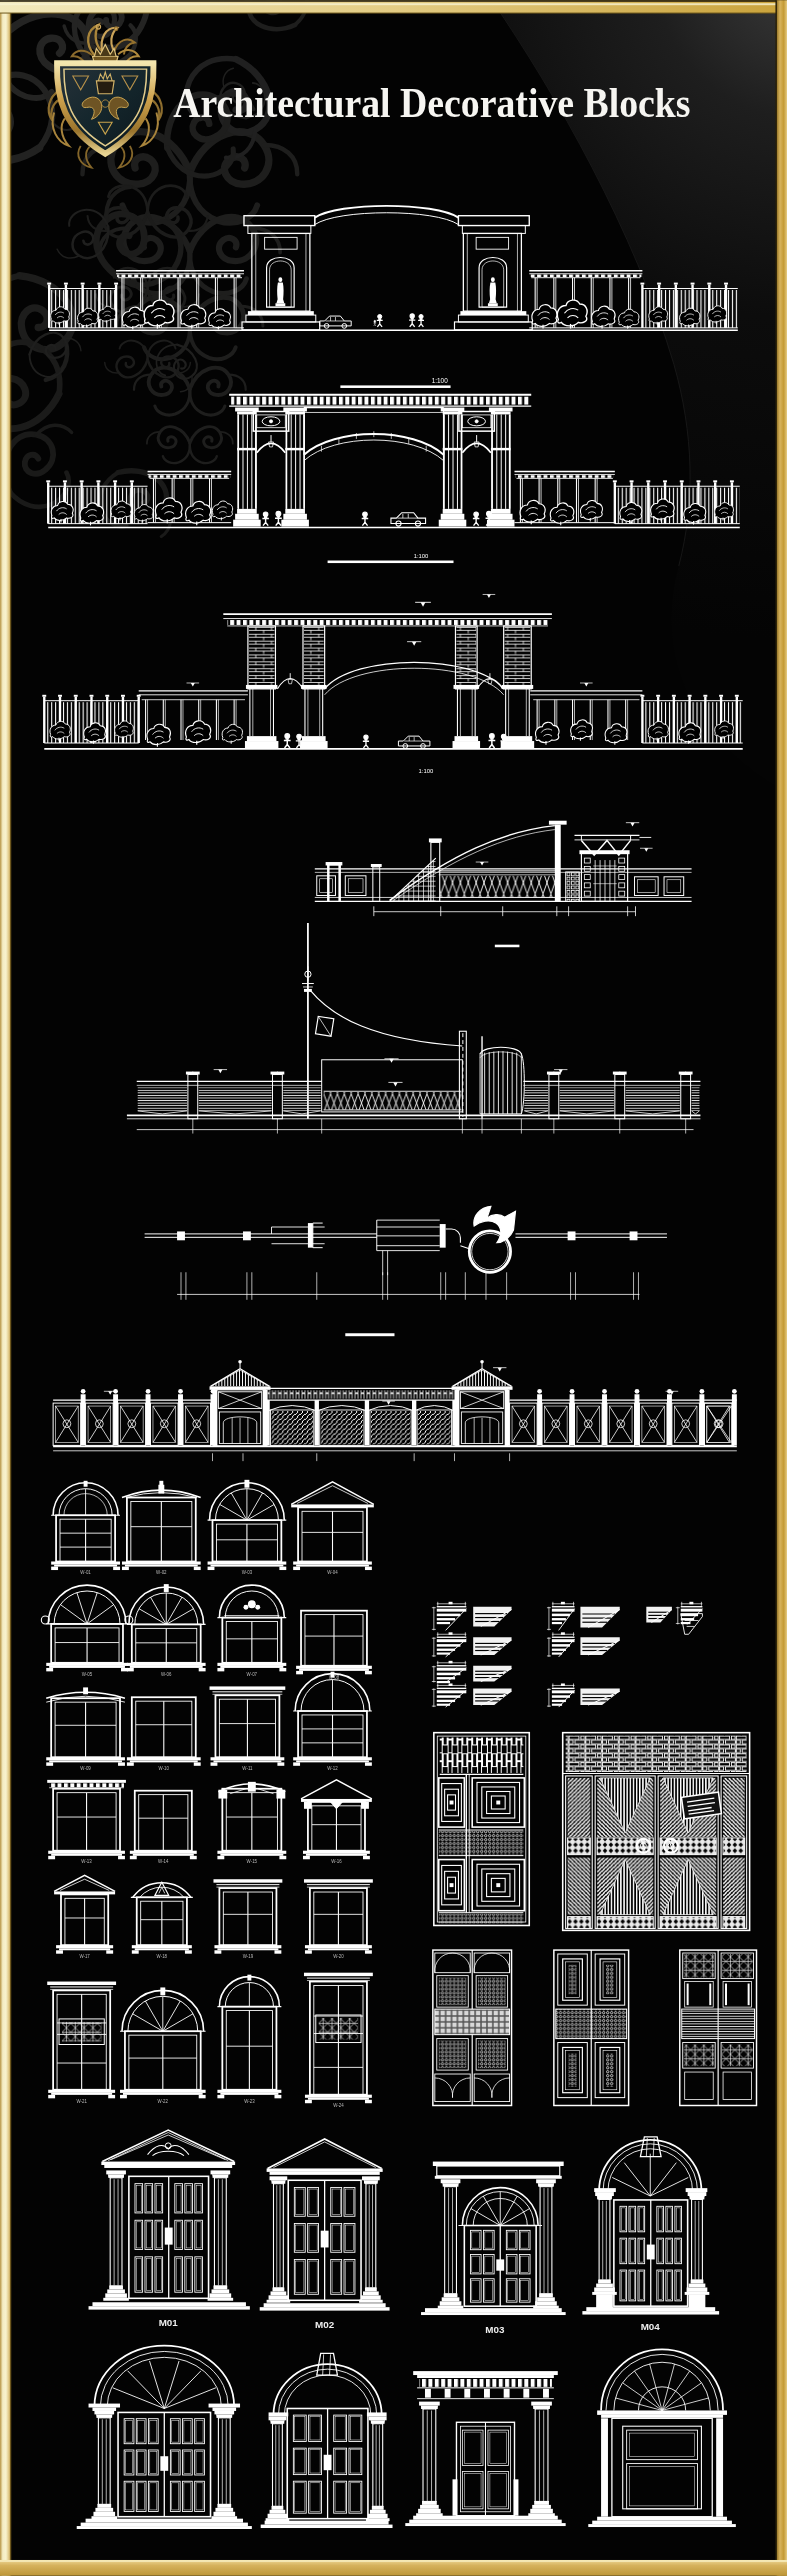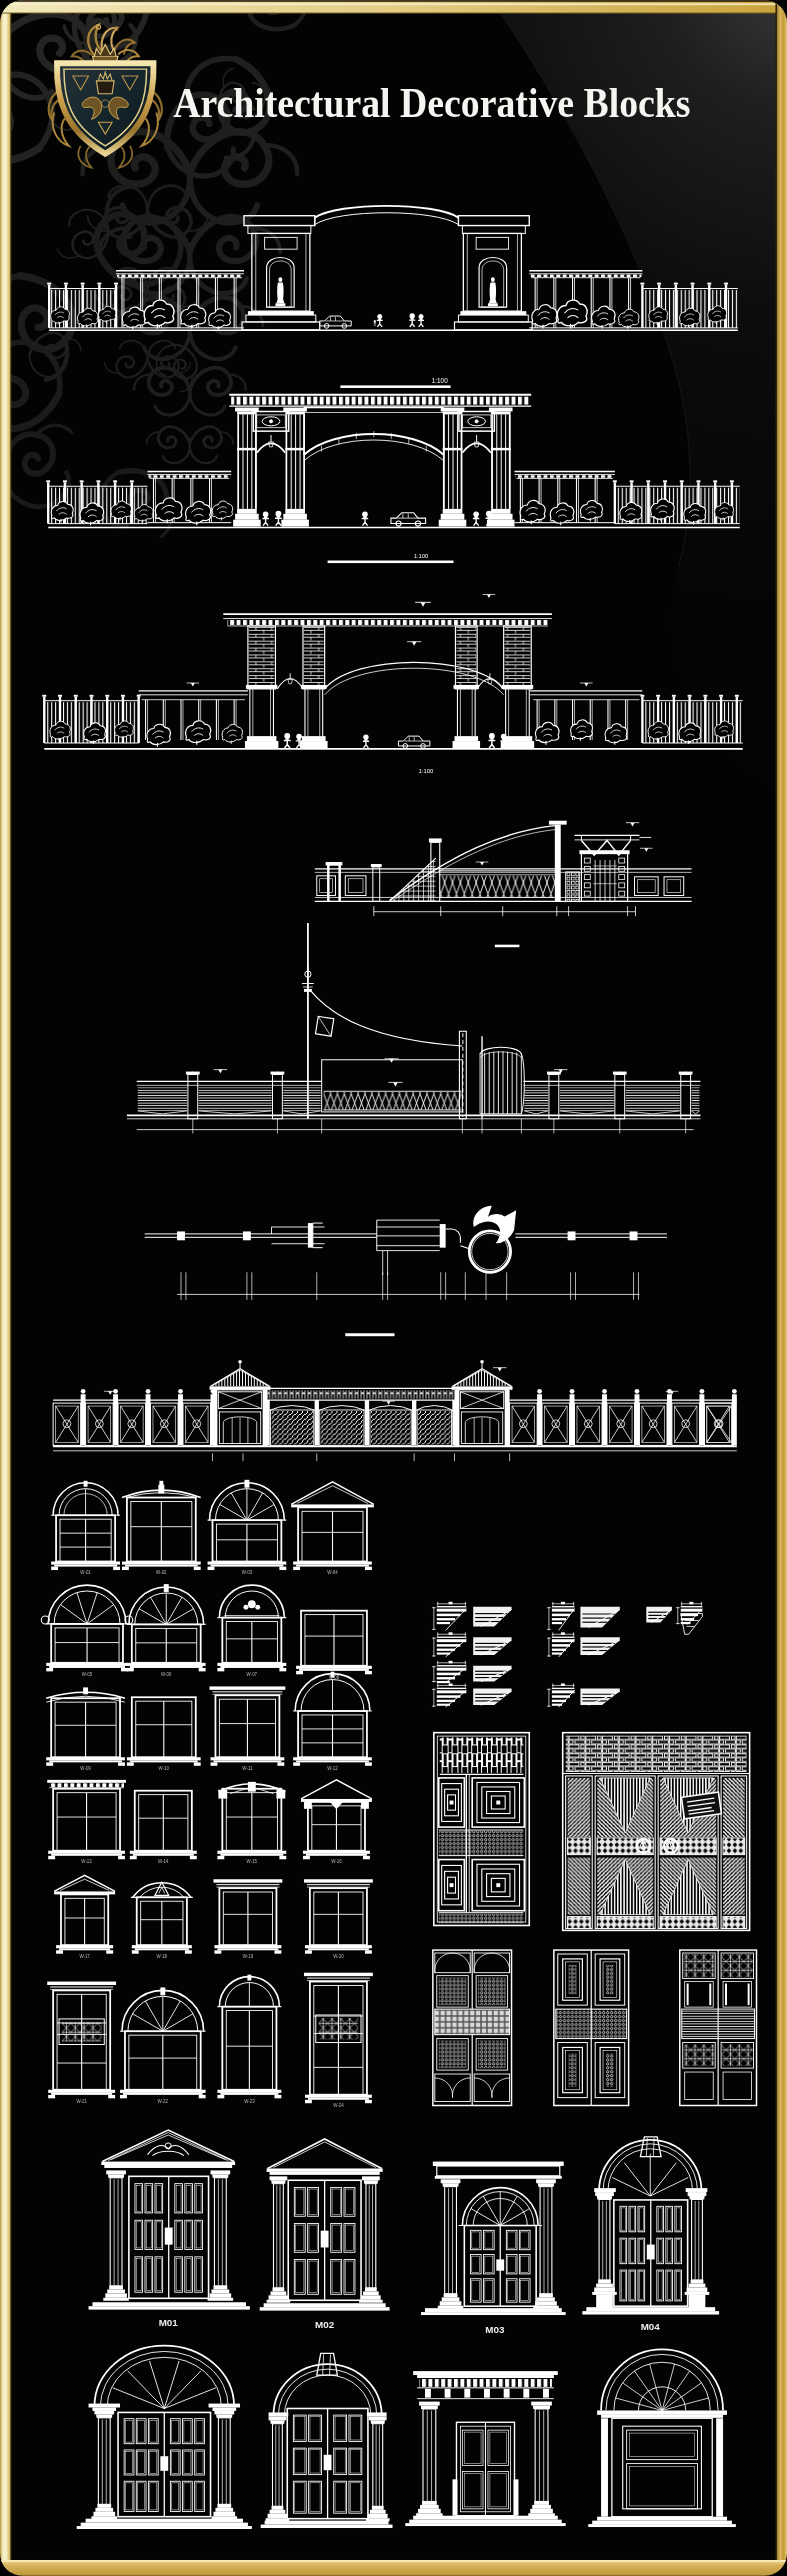--- a/index.html
+++ b/index.html
@@ -1,15 +1,15 @@
 <!DOCTYPE html>
 <html><head><meta charset="utf-8"><title>Architectural Decorative Blocks</title>
 <style>
 html,body{margin:0;padding:0;background:#000;}
-#page{position:relative;width:787px;height:2576px;background:#000;overflow:hidden;border-radius:23px;}
+#page{position:relative;width:787px;height:2576px;background:#000;overflow:hidden;}
 svg{display:block;}
 </style></head><body>
 <div id="page">
 <svg width="787" height="2576" viewBox="0 0 800 2618">
 
 <defs>
 <linearGradient id="goldL" x1="0" y1="0" x2="1" y2="0">
  <stop offset="0" stop-color="#b69444"></stop>
           <stop offset="0.25" stop-color="#f4ecc2"></stop>
  <stop offset="0.55" stop-color="#f8f2cd"></stop>

